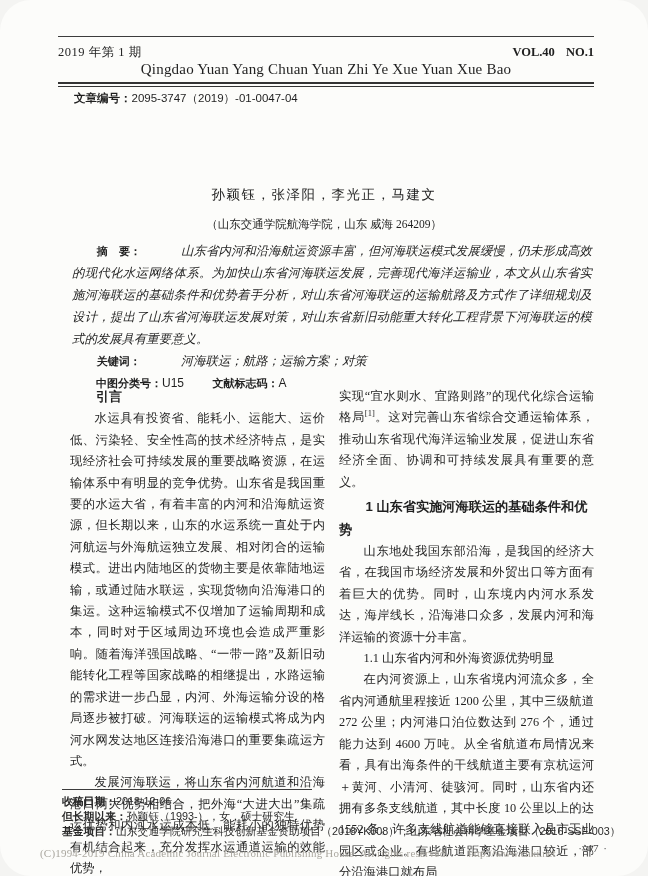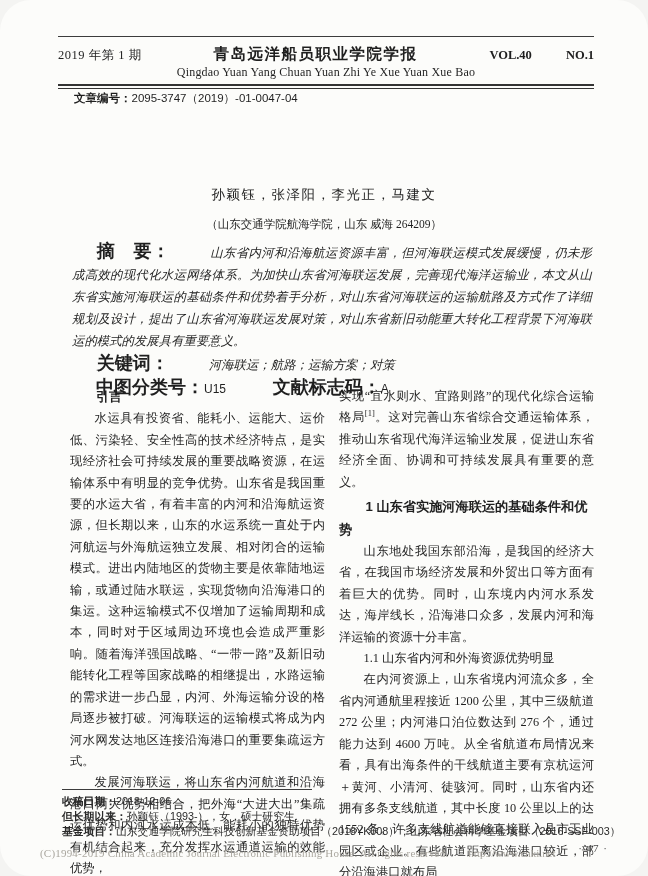--- a/index.html
+++ b/index.html
@@ -17,40 +17,40 @@
   }
   .sans{font-family:"Liberation Sans",sans-serif;}
   .kai{font-style:italic;margin-left:40px;}
 
   
   .hdr{position:absolute;left:58px;right:54px;top:36px;}
   .hdr-rule-top{border-top:1.5px solid #3c3c3c;}
   .hdr-row{display:flex;justify-content:space-between;align-items:baseline;padding-top:7px;}
   .hdr-issue{font-size:12.5px;letter-spacing:.5px;}
   .hdr-journal{font-size:15.5px;font-weight:bold;letter-spacing:1.5px;}
-  .hdr-volno{font-size:12.5px;display:flex;gap:34px;font-weight:bold;}
-  .hdr-pinyin{text-align:center;font-size:12px;margin-top:0;letter-spacing:.2px;}
+  .hdr-volno{font-size:12.5px;display:flex;gap:11px;font-weight:bold;}
+  .hdr-pinyin{text-align:center;font-size:15px;margin-top:0;letter-spacing:.2px;}
   .hdr-rule-double{margin-top:4px;height:2px;border-top:2px solid #343434;border-bottom:1px solid #343434;}
 
   
   .article-id{position:absolute;left:74px;top:91px;font-size:11.5px;}
   .article-id .lbl{font-weight:bold;}
 
   
   .title{position:absolute;left:0;right:0;top:136px;text-align:center;
          font-size:22.5px;font-weight:bold;letter-spacing:1px;}
   .authors{position:absolute;left:0;right:0;top:186px;text-align:center;
            font-size:13.5px;letter-spacing:1.5px;}
   .affiliation{position:absolute;left:0;right:0;top:217px;text-align:center;font-size:11.5px;}
 
   
   .abs-block{position:absolute;left:72px;right:56px;top:240px;font-size:12.4px;line-height:22px;}
   .abs-block p{margin:0;text-align:justify;}
   .abs-p{text-indent:2em;}
-  .lbl-hei{font-family:Liberation Sans, sans-serif;font-weight:bold;font-style:normal;font-size:18px;}
+  .lbl-hei{font-family:Liberation Sans, sans-serif;font-weight:bold;font-style:normal;font-size:11px;}
   .kw-p{text-indent:2em;margin-top:1px;}
   .clc-p{text-indent:2em;margin-top:1px;font-family:"Liberation Sans",sans-serif;font-size:12px;}
   .clc-gap{margin-left:2.6em;margin-top:45px;}
 
   
   .columns{position:absolute;left:70px;right:54px;top:386px;display:flex;gap:14px;}
   .col{width:50%;font-size:12.3px;line-height:21.4px;text-align:justify;}
   .col p{margin:0;text-indent:2em;}
   .col .noindent{text-indent:0;}
   .h-intro{font-weight:bold;font-size:13px;text-indent:2em;margin:0 0 1px 0;font-family:Liberation Sans, sans-serif;}
@@ -75,21 +75,20 @@
 </style>
 </head>
 <body>
 
 <div class="page">
 
   <div class="hdr">
     <div class="hdr-rule-top"></div>
     <div class="hdr-row">
       <span class="hdr-issue">2019 年第 1 期</span>
-      <span class="hdr-journal">青岛远洋船员职业学院学报</span>
       <span class="hdr-volno">
         <span>VOL.40</span>
         <span>NO.1</span>
       </span>
     </div>
     <div class="hdr-pinyin">Qingdao Yuan Yang Chuan Yuan Zhi Ye Xue Yuan Xue Bao</div>
     <div class="hdr-rule-double"></div>
   </div>
 
   <div class="article-id sans">

